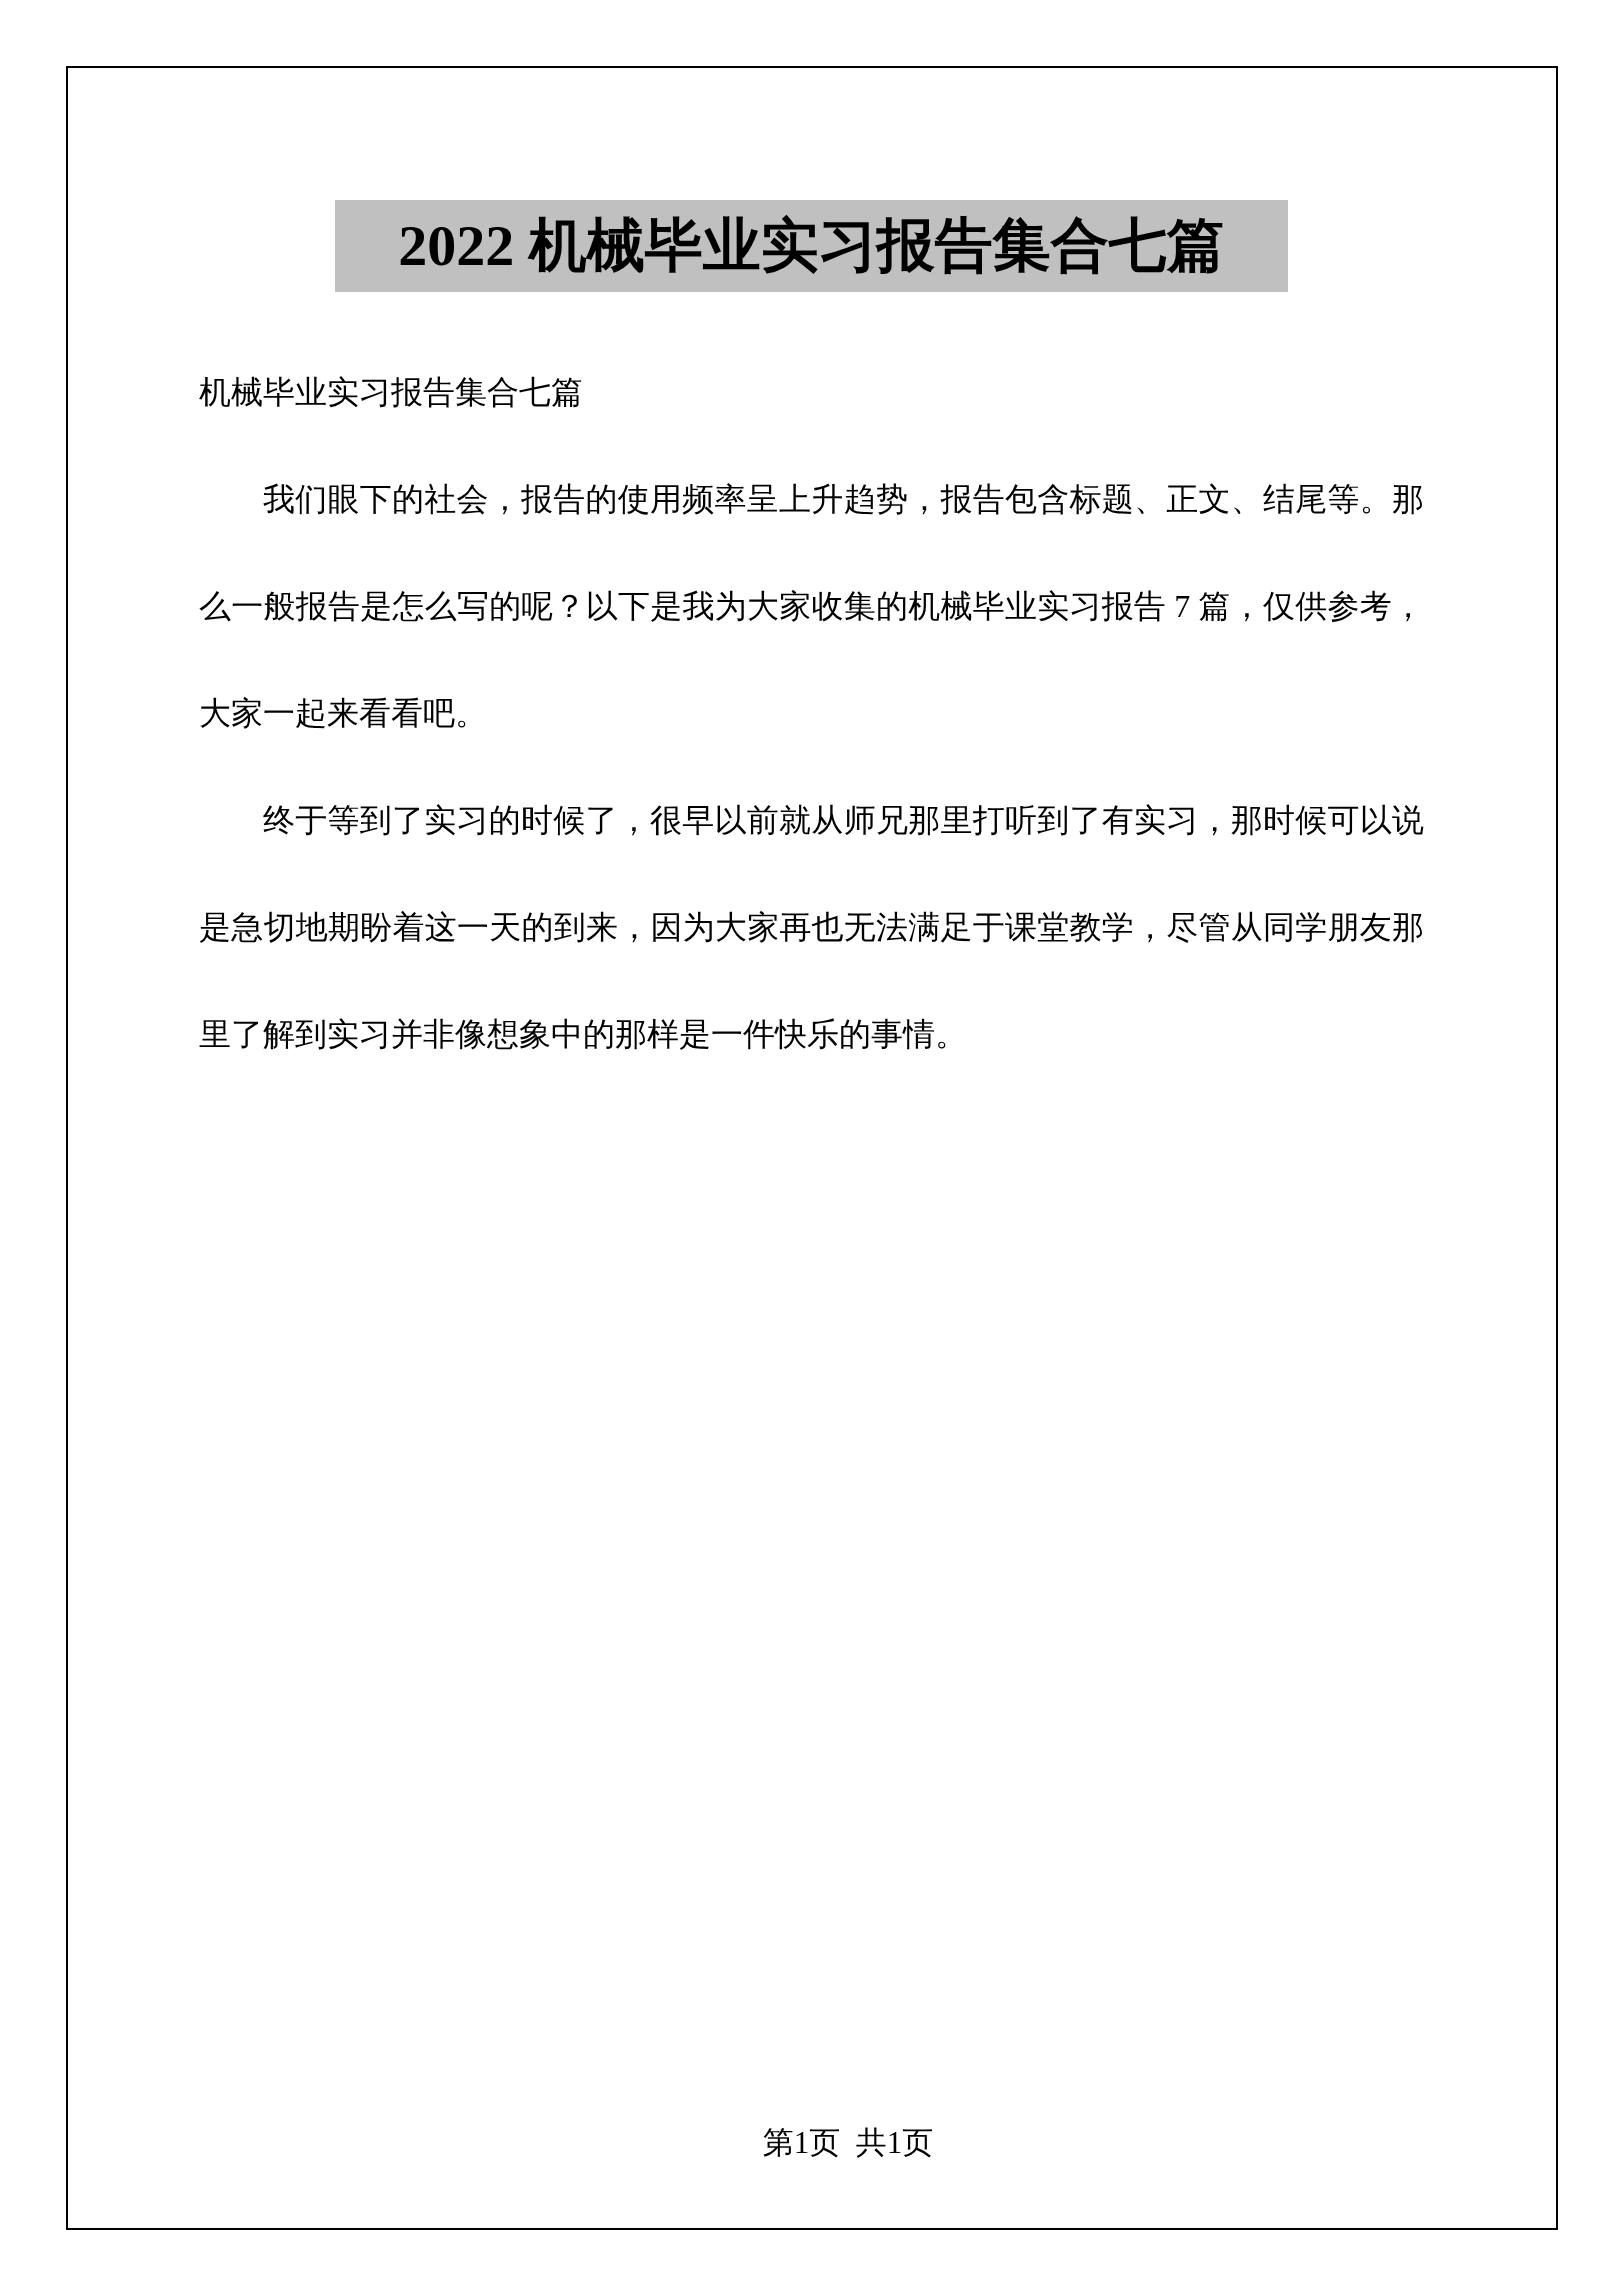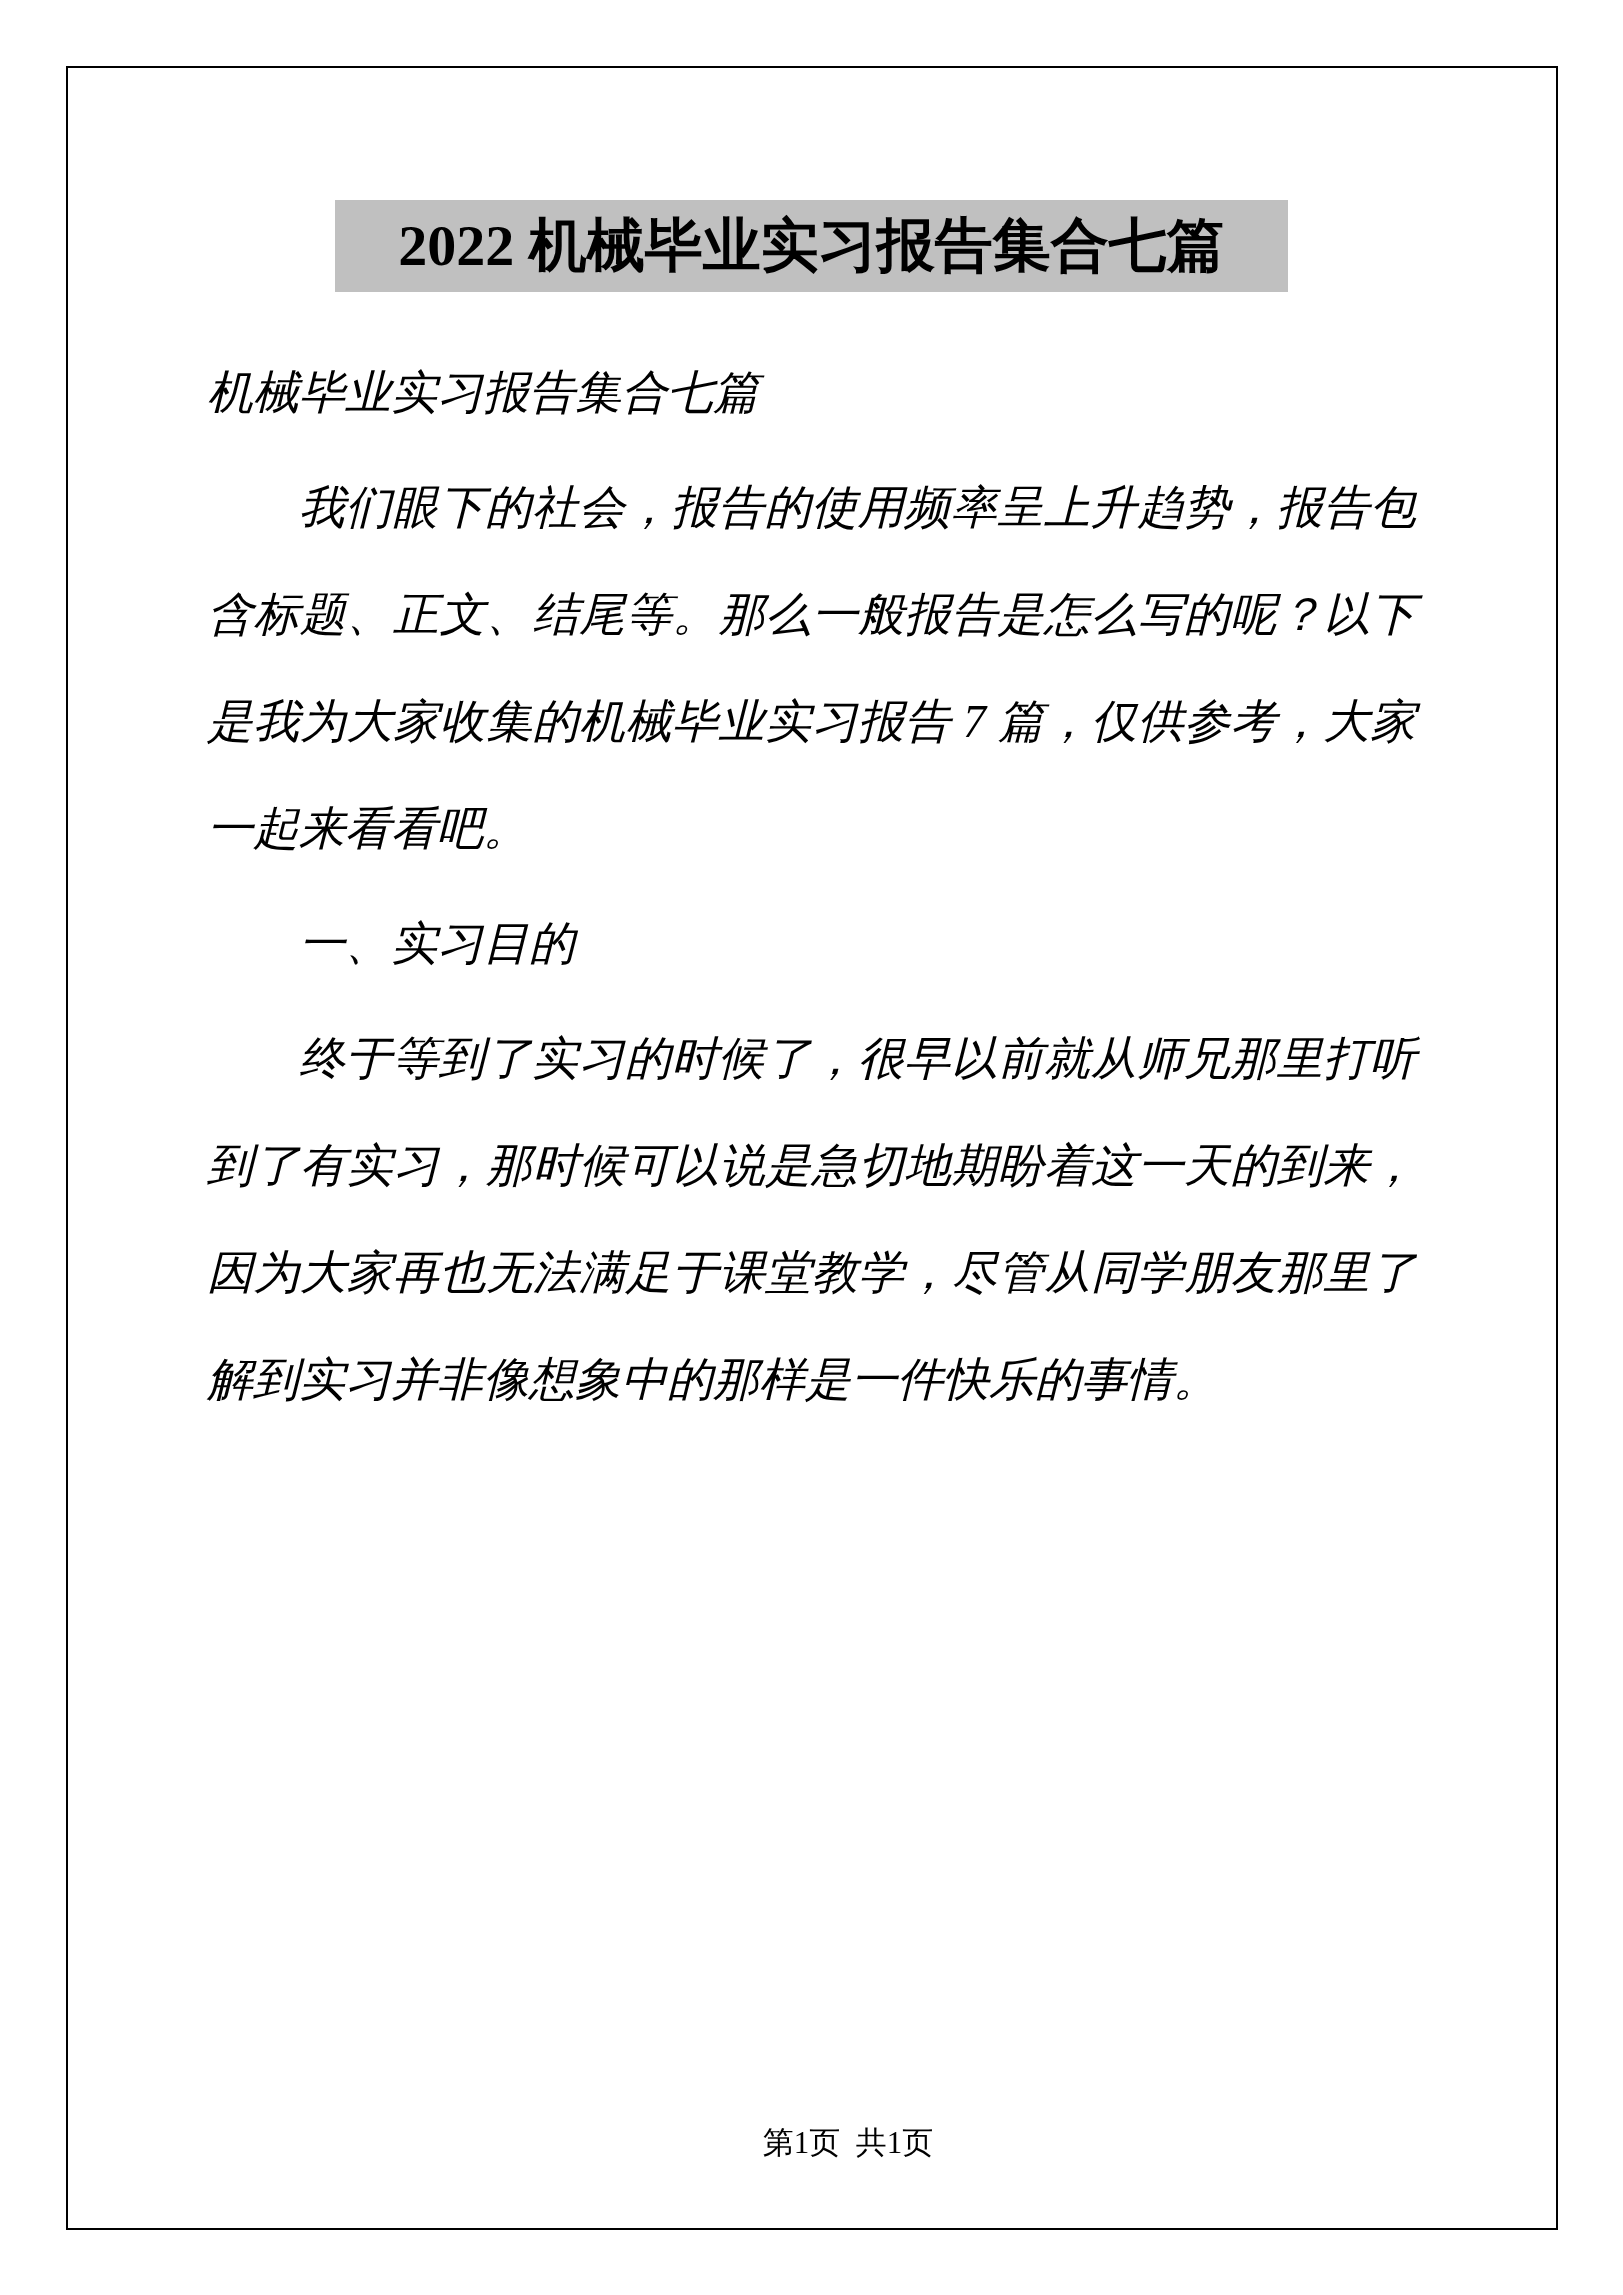--- a/index.html
+++ b/index.html
@@ -36,27 +36,26 @@
   .doc-title {
     display: inline-block;
     background: #c0c0c0;
     font-size: 58px;
     font-weight: bold;
     line-height: 76px;
     padding: 8px 63px;
     white-space: nowrap;
   }
   .doc-body p {
-    margin: 8px;
-    font-size: 46px;
+    margin: 0;
+    font-size: 32px;
     line-height: 107px;
     text-align: justify;
     text-align-last: left;
     word-break: break-all;
-    font-style: italic;
   }
   .doc-body p.indent {
     text-indent: 2em;
   }
   .doc-body p.gap-before {
     margin-top: 107px;
   }
   .doc-body p.first-after-title {
     margin-top: 47px;
   }
@@ -77,19 +76,18 @@
 <div class="page-border"></div>
 
 <div class="doc-content">
   <div class="title-wrap">
     <span class="doc-title">2022 机械毕业实习报告集合七篇</span>
   </div>
 
   <div class="doc-body">
     <p class="first-after-title">机械毕业实习报告集合七篇</p>
     <p class="indent">我们眼下的社会，报告的使用频率呈上升趋势，报告包含标题、正文、结尾等。那么一般报告是怎么写的呢？以下是我为大家收集的机械毕业实习报告 7 篇，仅供参考，大家一起来看看吧。</p>
-    <p class="indent">一、实习目的</p>
     <p class="indent">终于等到了实习的时候了，很早以前就从师兄那里打听到了有实习，那时候可以说是急切地期盼着这一天的到来，因为大家再也无法满足于课堂教学，尽管从同学朋友那里了解到实习并非像想象中的那样是一件快乐的事情。</p>
   </div>
 </div>
 
 <div class="page-footer">第1页  共1页</div>
 
 
 </body></html>

